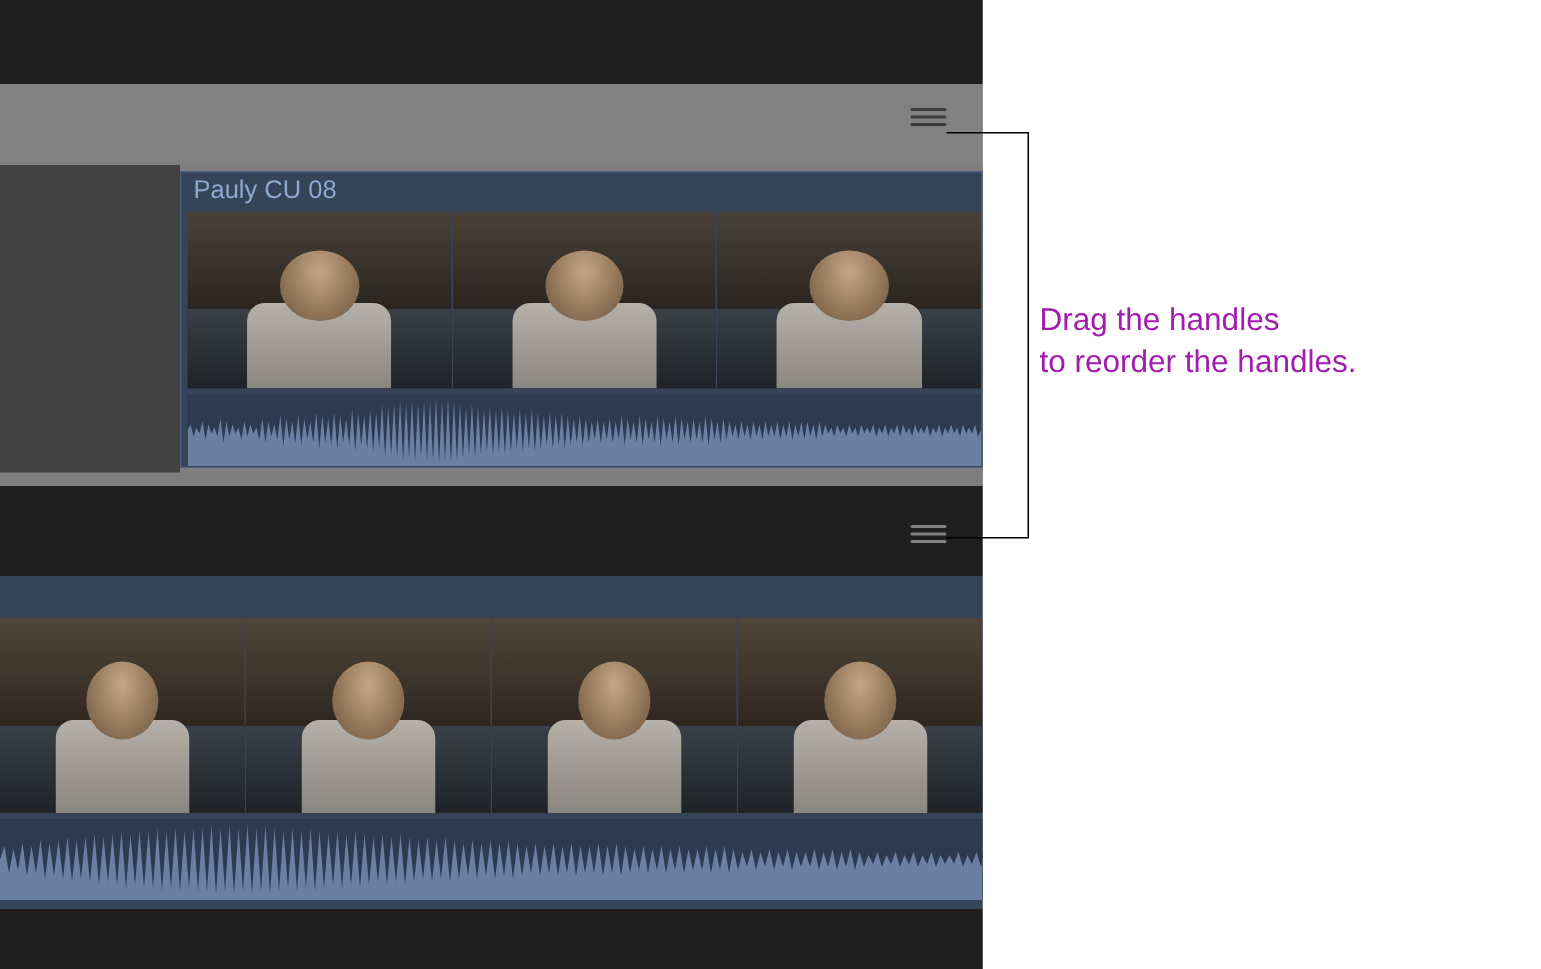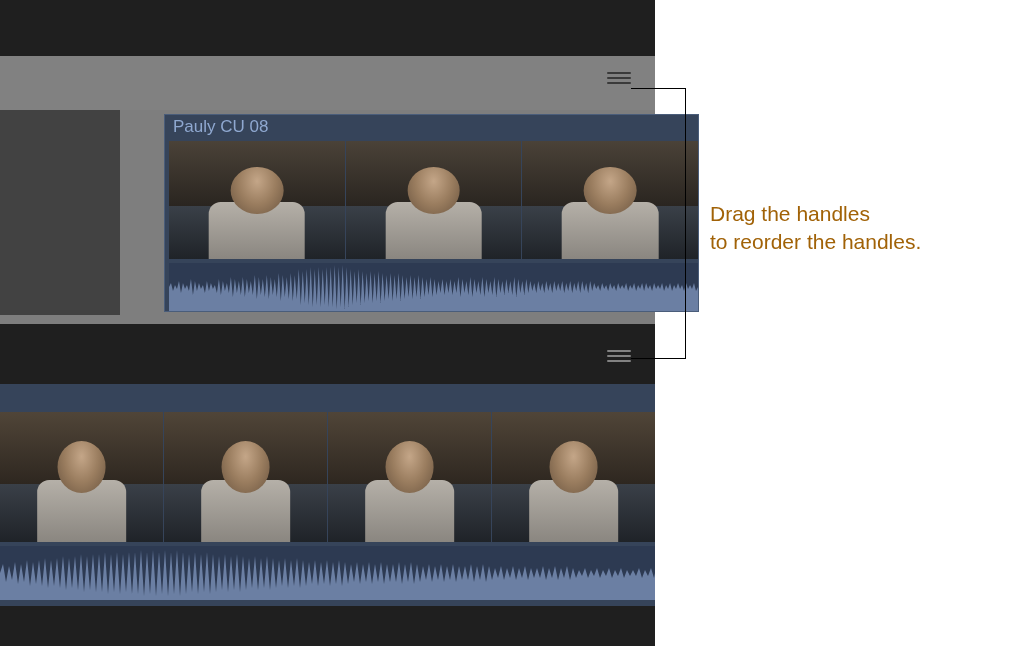--- a/index.html
+++ b/index.html
@@ -89,21 +89,20 @@
     }
     
     .clip-block {
       position: absolute;
       left: 120px;
       top: 4px;
       width: 535px;
       height: 198px;
       background: #36445a;
       border: 1px solid #4a5d7a;
-      margin-left: 44px;
     }
     
     .clip-label {
       position: absolute;
       left: 8px;
       top: 2px;
       font-size: 17px;
       color: #8fa8d0;
       font-weight: 400;
     }
@@ -239,24 +238,24 @@
       position: absolute;
       left: 0;
       top: 606px;
       width: 655px;
       height: 40px;
       background: #1f1f1f;
     }
     
     .callout {
       position: absolute;
-      left: 710px;
+      left: 693px;
       top: 200px;
       font-size: 21px;
-      color: #a16207;
+      color: #a21caf;
       line-height: 1.35;
       font-weight: 400;
     }
     
     .callout-line-1 {
       position: absolute;
       left: 631px;
       top: 88px;
       width: 55px;
       height: 1px;

